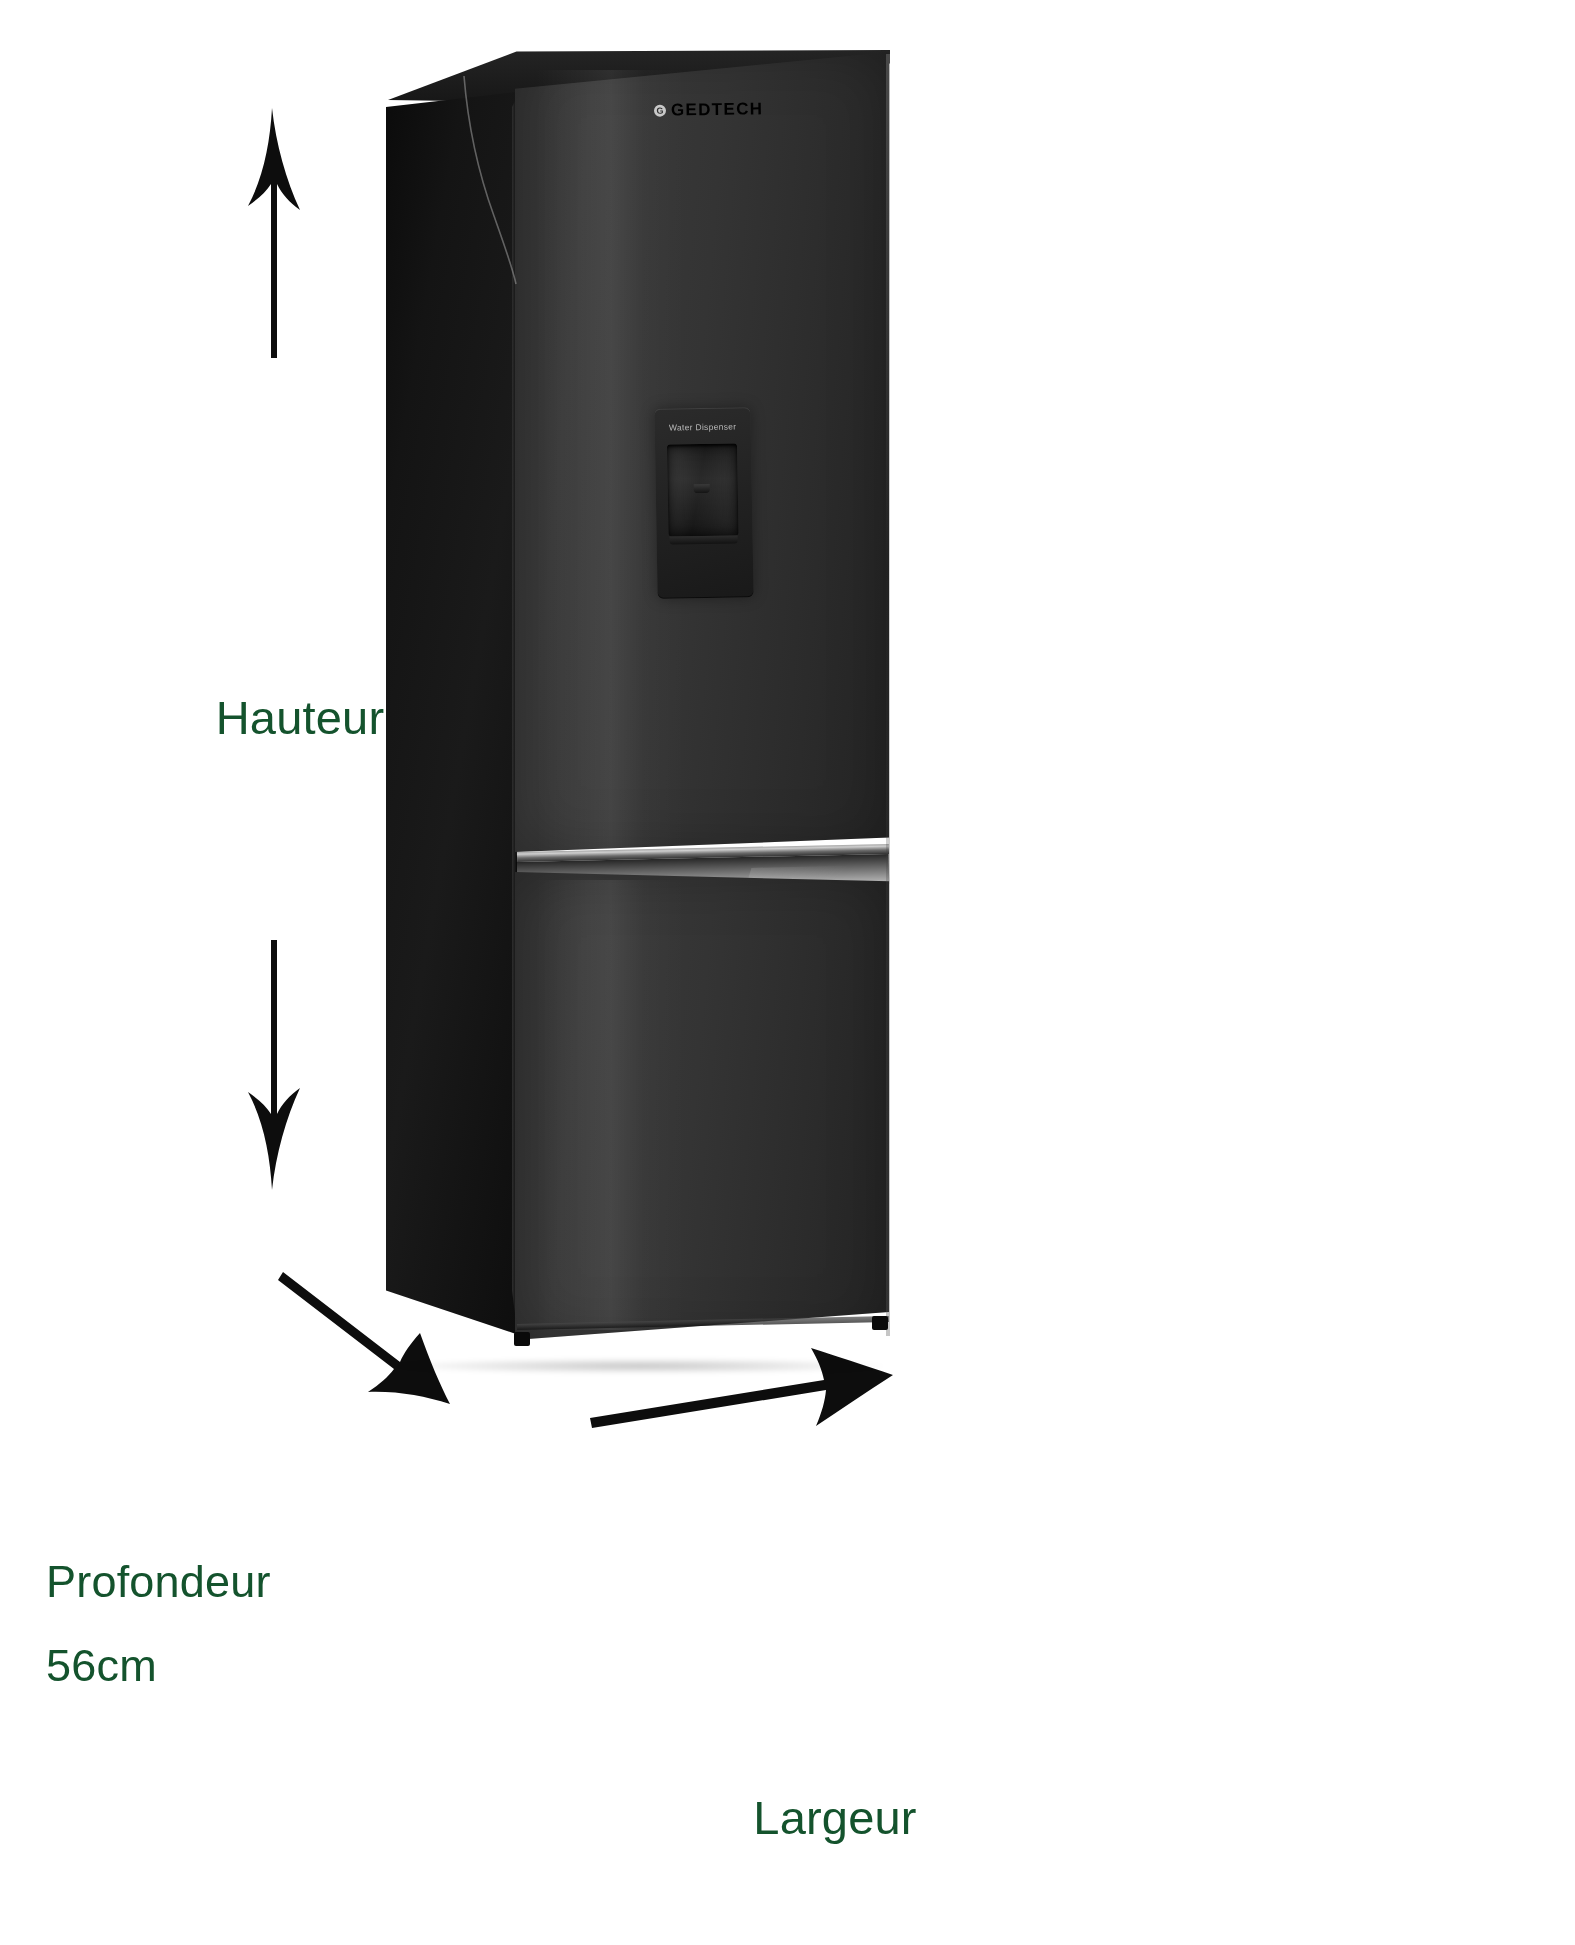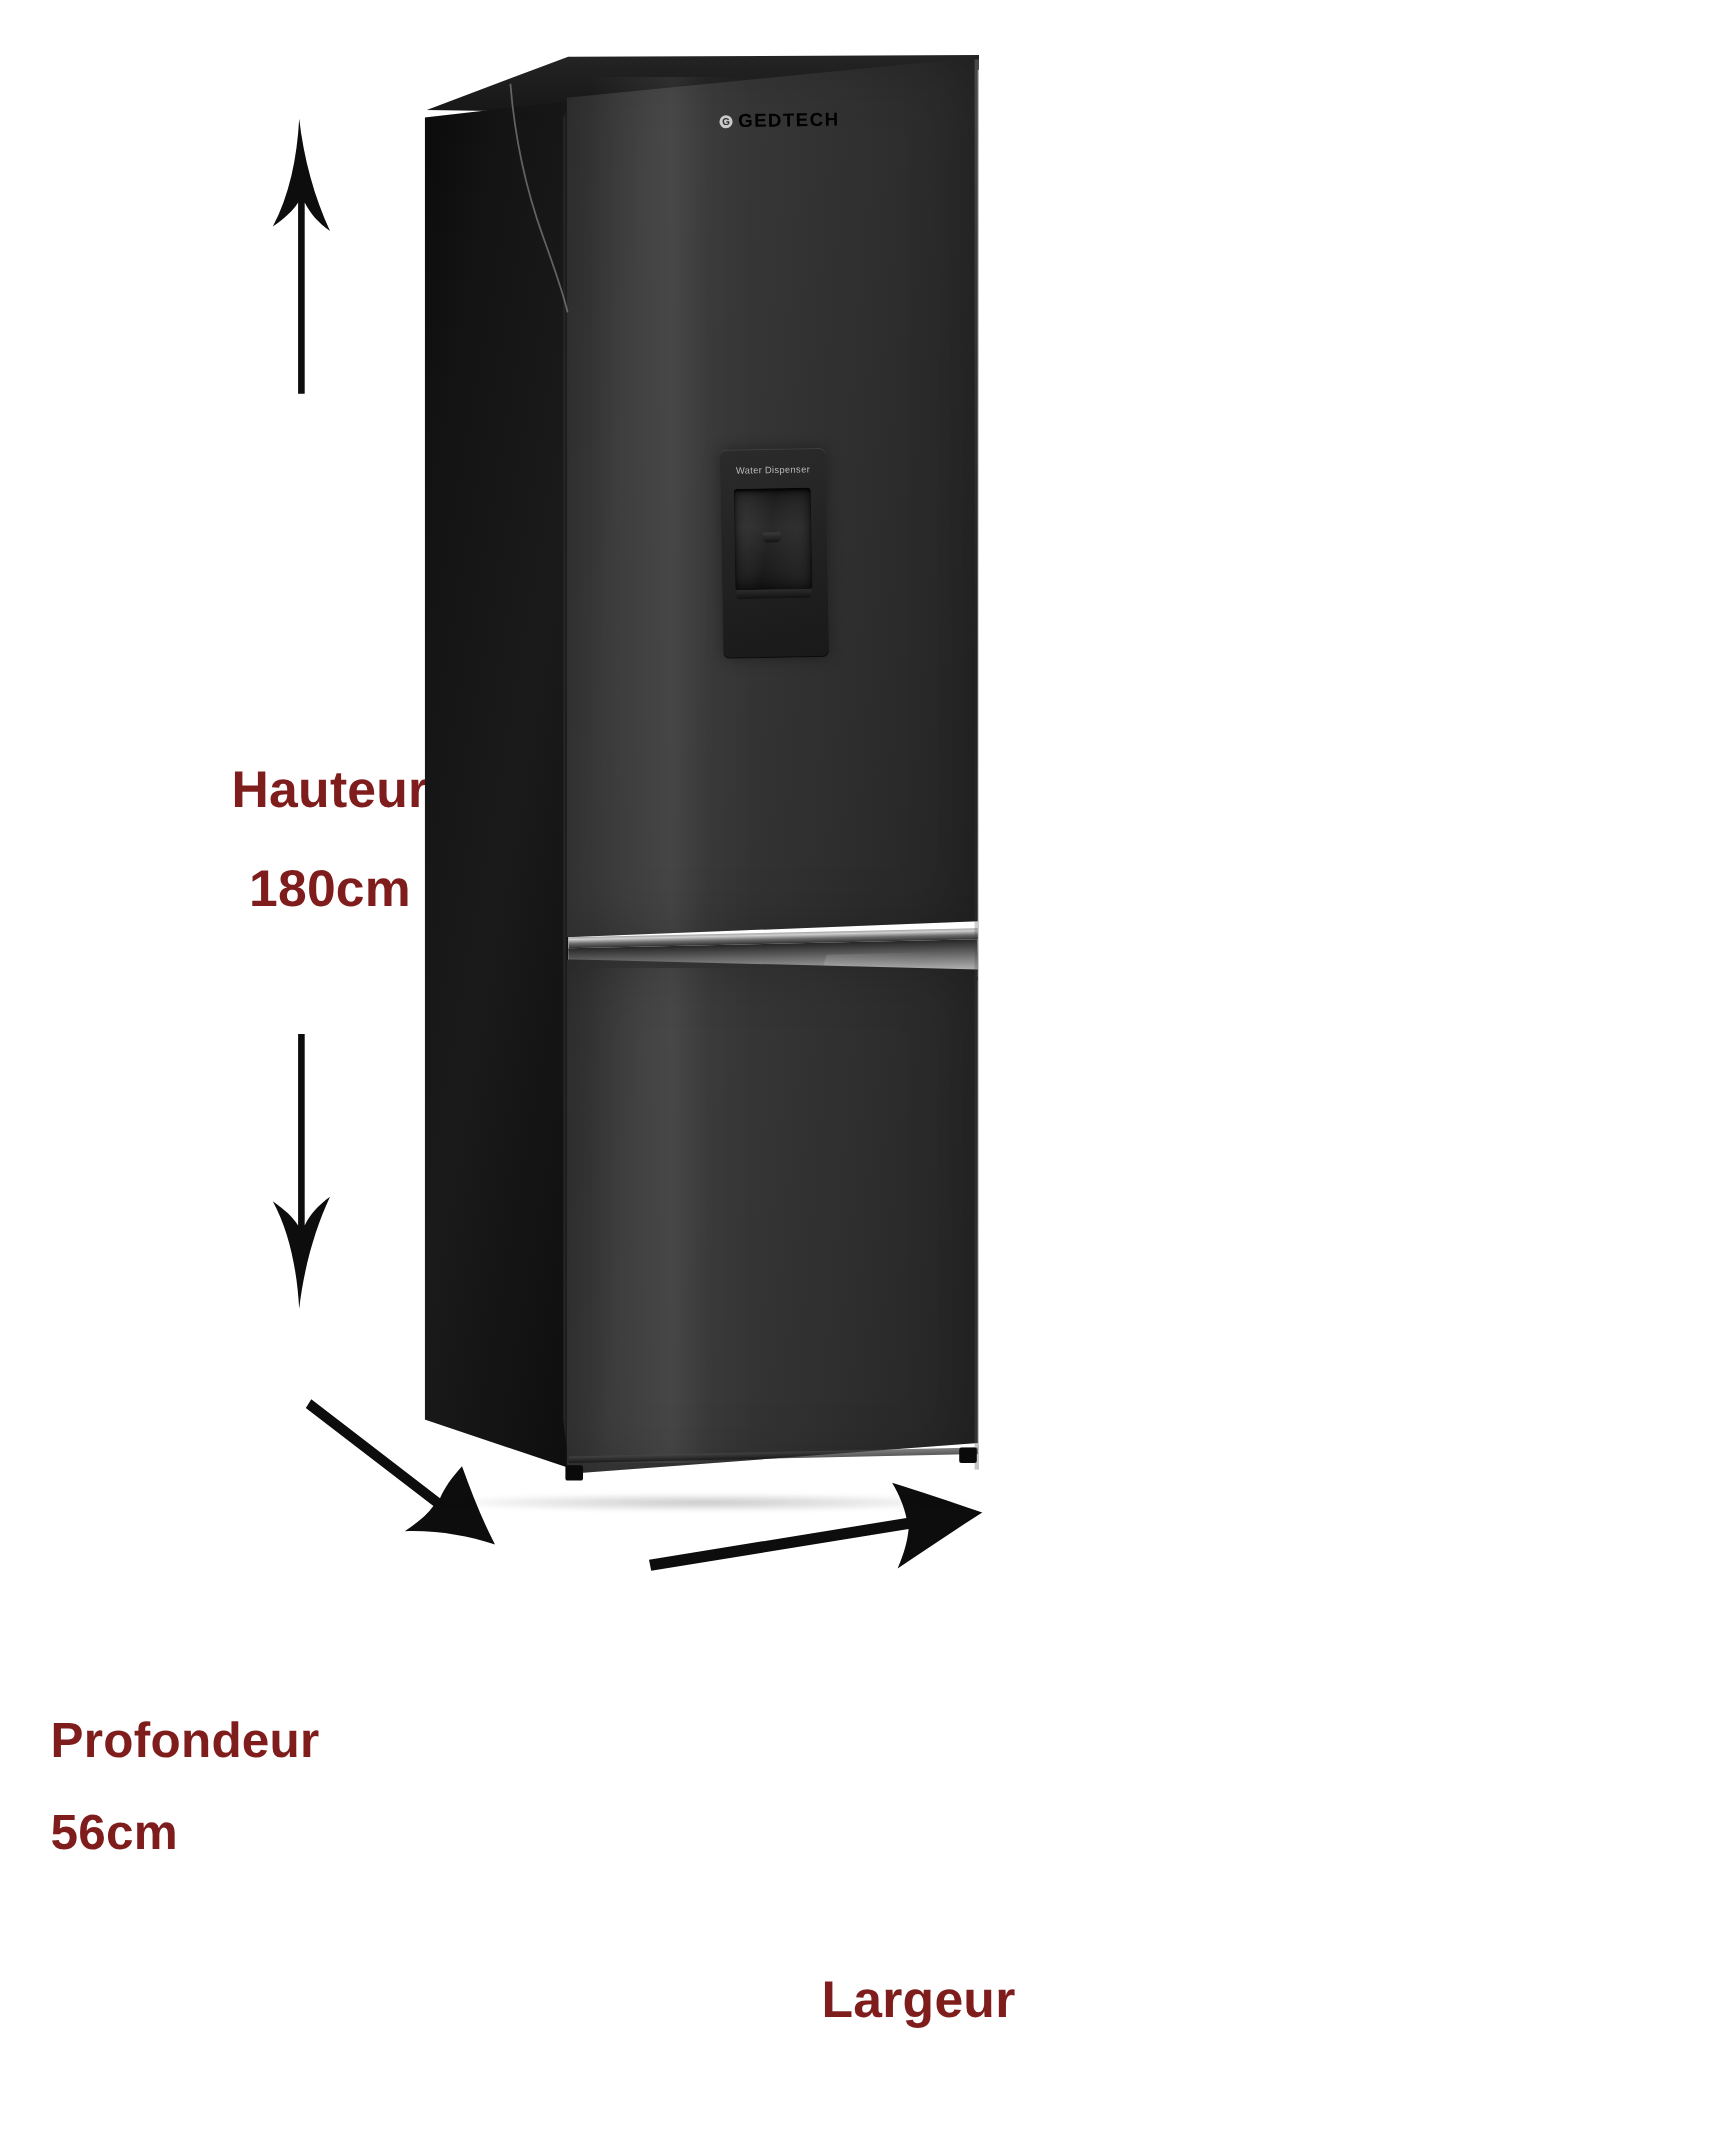--- a/index.html
+++ b/index.html
@@ -16,22 +16,22 @@
     position: relative;
     width: 1575px;
     height: 1945px;
     background: #ffffff;
     overflow: hidden;
   }
 
   
   .dim-label {
     position: absolute;
-    color: #7f1d1d;
-    font-weight: 700;
+    color: #14532d;
+    font-weight: 400;
     white-space: nowrap;
     letter-spacing: 0.2px;
   }
   .dim-label .dim-name { display: block; }
   .dim-label .dim-value { display: block; }
 
   #label-hauteur {
     left: 170px;
     top: 690px;
     font-size: 47px;
@@ -373,21 +373,20 @@
              C 230 12, 234 22, 236 32
              L 2 70
              L 4 80
              L 238 42
              C 237 53, 234 64, 228 78
              C 252 62, 278 44, 305 27 Z"></path>
   </svg>
 
   <div id="label-hauteur" class="dim-label">
     <span class="dim-name">Hauteur</span>
-    <span class="dim-value">180cm</span>
   </div>
 
   <div id="label-profondeur" class="dim-label">
     <span class="dim-name">Profondeur</span>
     <span class="dim-value">56cm</span>
   </div>
 
   <div id="label-largeur" class="dim-label">
     <span class="dim-name">Largeur</span>
   </div>

